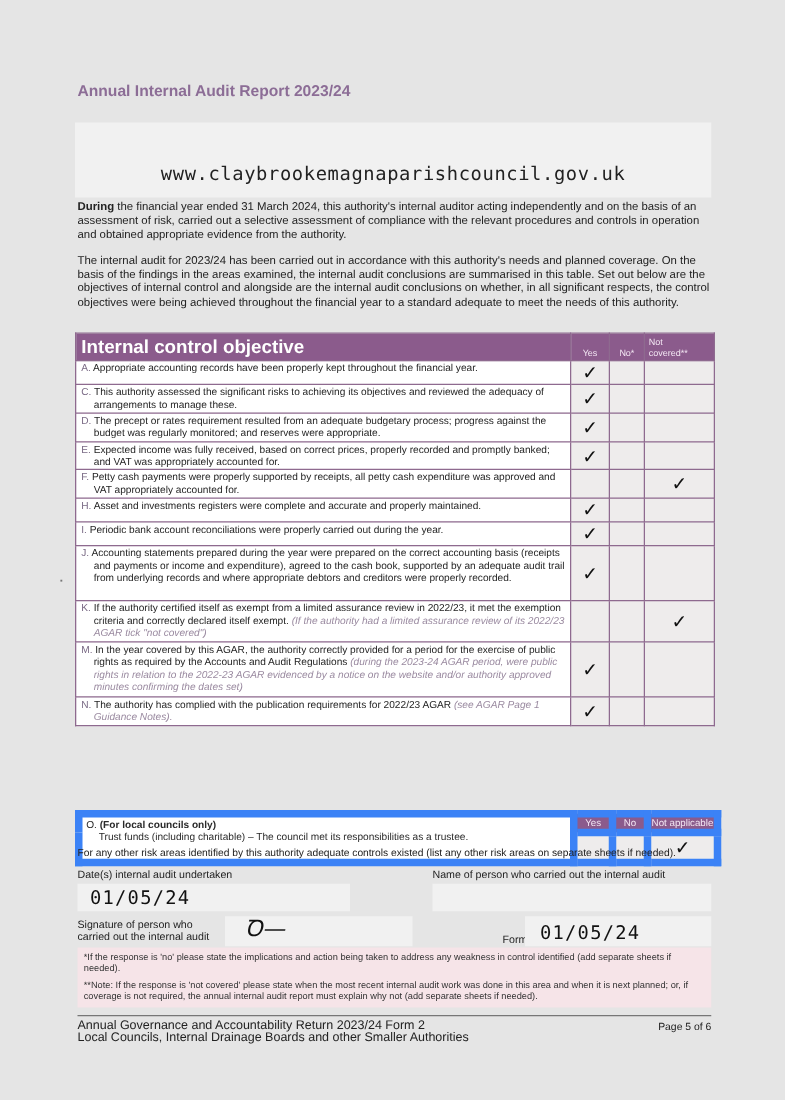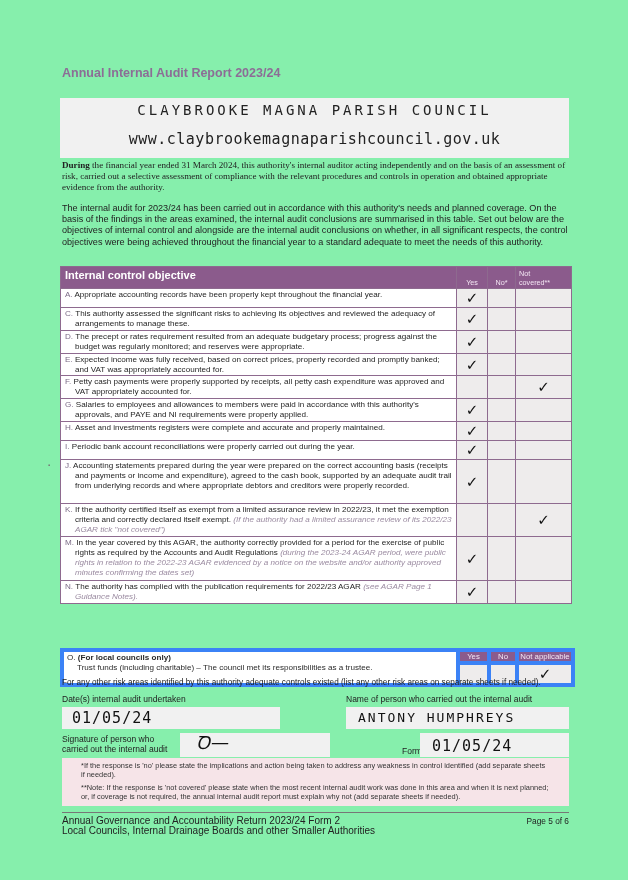--- a/index.html
+++ b/index.html
@@ -1,83 +1,82 @@
 <!DOCTYPE html>
 <html><head>
 <meta charset="utf-8">
 <style>
   * { box-sizing: border-box; margin: 0; padding: 0; }
   html, body { width: 628px; height: 880px; background: #ffffff; overflow: hidden; }
   body { font-family: "Liberation Sans", sans-serif; color: #2a2a2a; position: relative; }
 
-  .page { position: absolute; left: 0; top: 0; width: 628px; height: 880px; background: #86efac; }
+  .page { position: absolute; left: 0; top: 0; width: 628px; height: 880px; background: #e5e5e5; }
 
   .title { position: absolute; left: 62px; top: 66px; font-size: 12.5px; font-weight: bold; color: #8c6d96; }
 
   .hand-box { position: absolute; left: 60px; top: 98px; width: 509px; height: 60px; background: #f1f1f1; }
   .hand-line { position: absolute; left: 0; width: 100%; text-align: center; font-family: "DejaVu Sans Mono", monospace; color: #222; font-size: 15px; letter-spacing: 1.5px; }
   .hand-line.l1 { top: 4px; font-size: 14px; letter-spacing: 3px; }
   .hand-line.l2 { top: 32px; font-size: 15px; letter-spacing: 0.5px; }
 
   .para { position: absolute; left: 62px; width: 508px; font-size: 9.1px; line-height: 11.2px; color: #222; }
   .para b { font-weight: bold; }
-  .p1 { top: 160px; font-family: Liberation Serif, serif; }
+  .p1 { top: 160px; }
   .p2 { top: 203px; }
 
   table.ctrl { position: absolute; left: 60px; top: 266px; width: 511px; border-collapse: collapse; table-layout: fixed; }
   table.ctrl td, table.ctrl th { border: 1px solid #8e6a8f; vertical-align: top; }
   .hdr-cell { background: #8b5b8c; color: #fff; }
-  .hdr-main { font-size: 11px; font-weight: bold; padding: 2px 4px; text-align: left; }
+  .hdr-main { font-size: 15px; font-weight: bold; padding: 2px 4px; text-align: left; }
   .hdr-small { font-size: 7.2px; font-weight: normal; text-align: left; padding: 1px 3px; vertical-align: bottom !important; color: #f3e6f3; }
   .hdr-small.c { text-align: center; }
   td.obj { font-size: 8.1px; line-height: 9.9px; padding: 1px 3px 1px 14px; text-indent: -10px; color: #252525; background: #fff; }
   td.obj .lt { color: #7a6a85; }
   td.obj .it { font-style: italic; color: #9a8aa0; }
   td.tick { background: #eeecec; text-align: center; vertical-align: middle !important; font-size: 15px; color: #111; font-family: "DejaVu Sans", sans-serif; }
 
   table.ctrlO { position: absolute; left: 60px; top: 648px; width: 511px; border-collapse: collapse; table-layout: fixed; }
-  table.ctrlO td { border: 4px solid #3b82f6; }
+  table.ctrlO td { border: 6px solid #3b82f6; }
   .o-sub { background: #8b5b8c; color: #f3e6f3; font-size: 7.8px; text-align: center; height: 10px; padding: 0; }
   .o-obj { font-size: 8.1px; line-height: 10px; padding: 1px 3px; background: #fff; vertical-align: top; }
 
   .other-risk { position: absolute; left: 62px; top: 678px; font-size: 8.2px; color: #222; }
   .lbl { position: absolute; font-size: 8.5px; color: #222; }
   .lbl-dates { left: 62px; top: 694px; }
   .lbl-name { left: 346px; top: 694px; }
   .hand-field { position: absolute; background: #f1f1f1; }
   .hf-date { left: 62px; top: 707px; width: 218px; height: 22px; }
   .hf-name { left: 346px; top: 707px; width: 223px; height: 22px; }
   .hand-val { position: absolute; font-family: "DejaVu Sans Mono", monospace; color: #111; font-size: 15px; letter-spacing: 1px; }
   .hv-date { left: 72px; top: 709px; }
   .hv-name { left: 358px; top: 710px; font-size: 13px; letter-spacing: 2px; }
   .lbl-sig { left: 62px; top: 734px; line-height: 10px; width: 140px; }
   .hf-sig { left: 180px; top: 733px; width: 150px; height: 24px; }
   .hf-date2 { left: 420px; top: 733px; width: 149px; height: 24px; }
   .hv-sig { left: 196px; top: 730px; font-size: 18px; font-family: "DejaVu Serif", serif; font-style: italic; }
   .lbl-date2 { left: 402px; top: 746px; }
   .hv-date2 { left: 432px; top: 737px; }
 
-  .notes { position: absolute; left: 62px; top: 758px; width: 507px; height: 48px; background: #f6e4e8; padding: 3px 19px; font-size: 7.4px; line-height: 9px; color: #333; }
+  .notes { position: absolute; left: 62px; top: 758px; width: 507px; height: 48px; background: #f6e4e8; padding: 3px 5px; font-size: 7.4px; line-height: 9px; color: #333; }
   .notes p + p { margin-top: 4px; }
 
   .rule { position: absolute; left: 62px; top: 812px; width: 507px; height: 1px; background: #777; }
   .footer-l { position: absolute; left: 62px; top: 816px; font-size: 10px; line-height: 10px; color: #222; }
   .footer-r { position: absolute; right: 59px; top: 816px; font-size: 8.3px; color: #222; }
 
   .speck { position: absolute; left: 48px; top: 462px; font-size: 6px; color: #777; }
 </style>
 </head>
 <body>
 
 <div class="page">
 
   <div class="title">Annual Internal Audit Report 2023/24</div>
 
   <div class="hand-box">
-    <div class="hand-line l1">CLAYBROOKE MAGNA PARISH COUNCIL</div>
     <div class="hand-line l2">www.claybrookemagnaparishcouncil.gov.uk</div>
   </div>
 
   <div class="para p1"><b>During</b><span> the financial year ended 31 March 2024, this authority's internal auditor acting independently and on the basis of an assessment of risk, carried out a selective assessment of compliance with the relevant procedures and controls in operation and obtained appropriate evidence from the authority.</span></div>
 
   <div class="para p2">The internal audit for 2023/24 has been carried out in accordance with this authority's needs and planned coverage. On the basis of the findings in the areas examined, the internal audit conclusions are summarised in this table. Set out below are the objectives of internal control and alongside are the internal audit conclusions on whether, in all significant respects, the control objectives were being achieved throughout the financial year to a standard adequate to meet the needs of this authority.</div>
 
   <table class="ctrl">
     <colgroup>
       <col style="width:396px">
@@ -116,26 +115,20 @@
           <td class="obj"><span class="lt">E.</span> <span>Expected income was fully received, based on correct prices, properly recorded and promptly banked; and VAT was appropriately accounted for.</span></td>
           <td class="tick">✓</td>
           <td class="tick"></td>
           <td class="tick"></td>
         </tr>
         <tr style="height: 22px;">
           <td class="obj"><span class="lt">F.</span> <span>Petty cash payments were properly supported by receipts, all petty cash expenditure was approved and VAT appropriately accounted for.</span></td>
           <td class="tick"></td>
           <td class="tick"></td>
           <td class="tick">✓</td>
-        </tr>
-        <tr style="height: 22px;">
-          <td class="obj"><span class="lt">G.</span> <span>Salaries to employees and allowances to members were paid in accordance with this authority's approvals, and PAYE and NI requirements were properly applied.</span></td>
-          <td class="tick">✓</td>
-          <td class="tick"></td>
-          <td class="tick"></td>
         </tr>
         <tr style="height: 11px;">
           <td class="obj"><span class="lt">H.</span> <span>Asset and investments registers were complete and accurate and properly maintained.</span></td>
           <td class="tick">✓</td>
           <td class="tick"></td>
           <td class="tick"></td>
         </tr>
         <tr style="height: 11px;">
           <td class="obj"><span class="lt">I.</span> <span>Periodic bank account reconciliations were properly carried out during the year.</span></td>
           <td class="tick">✓</td>
@@ -195,21 +188,20 @@
   </tbody>
     </table>
 
   <div class="other-risk">For any other risk areas identified by this authority adequate controls existed (list any other risk areas on separate sheets if needed).</div>
 
   <div class="lbl lbl-dates">Date(s) internal audit undertaken</div>
   <div class="lbl lbl-name">Name of person who carried out the internal audit</div>
   <div class="hand-field hf-date"></div>
   <div class="hand-field hf-name"></div>
   <div class="hand-val hv-date">01/05/24</div>
-  <div class="hand-val hv-name">ANTONY HUMPHREYS</div>
 
   <div class="lbl lbl-sig"><span>Signature of person who</span><br><span>carried out the internal audit</span></div>
   <div class="hand-field hf-sig"></div>
   <div class="hand-val hv-sig">Ꝺ—</div>
   <div class="lbl lbl-date2">Form</div>
   <div class="hand-field hf-date2"></div>
   <div class="hand-val hv-date2">01/05/24</div>
 
   <div class="notes">
     <p>*If the response is 'no' please state the implications and action being taken to address any weakness in control identified (add separate sheets if needed).</p>

